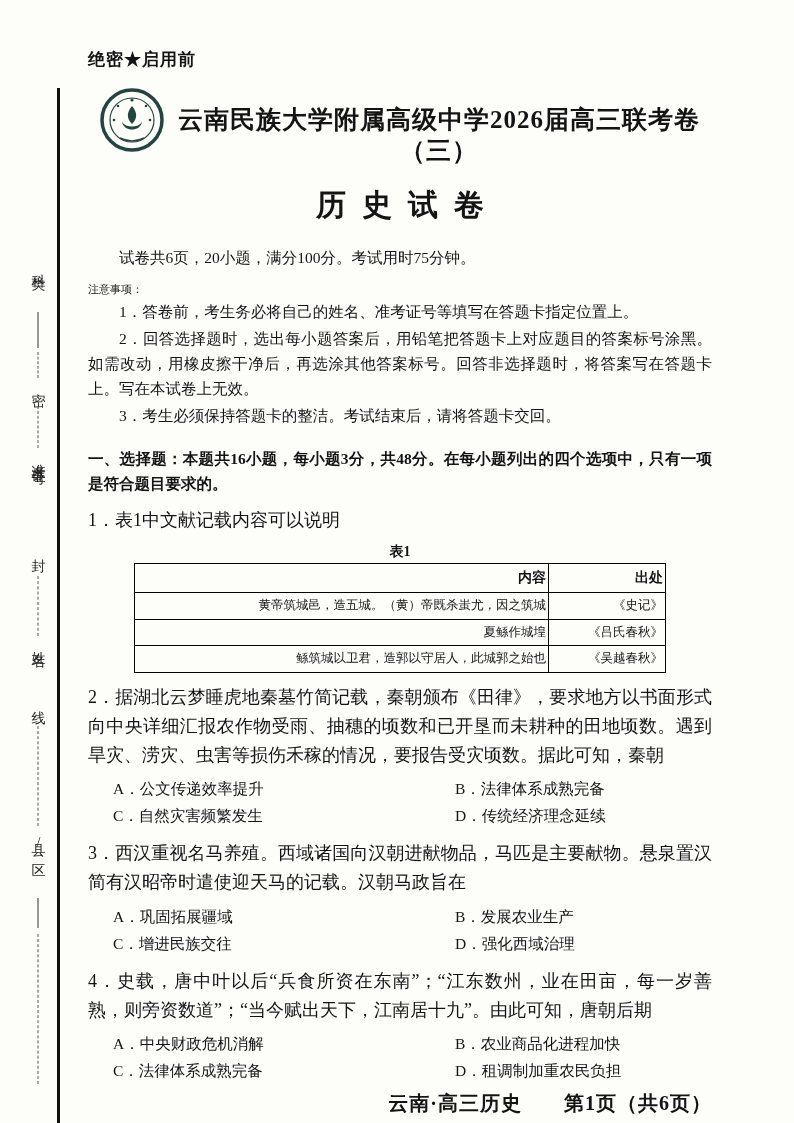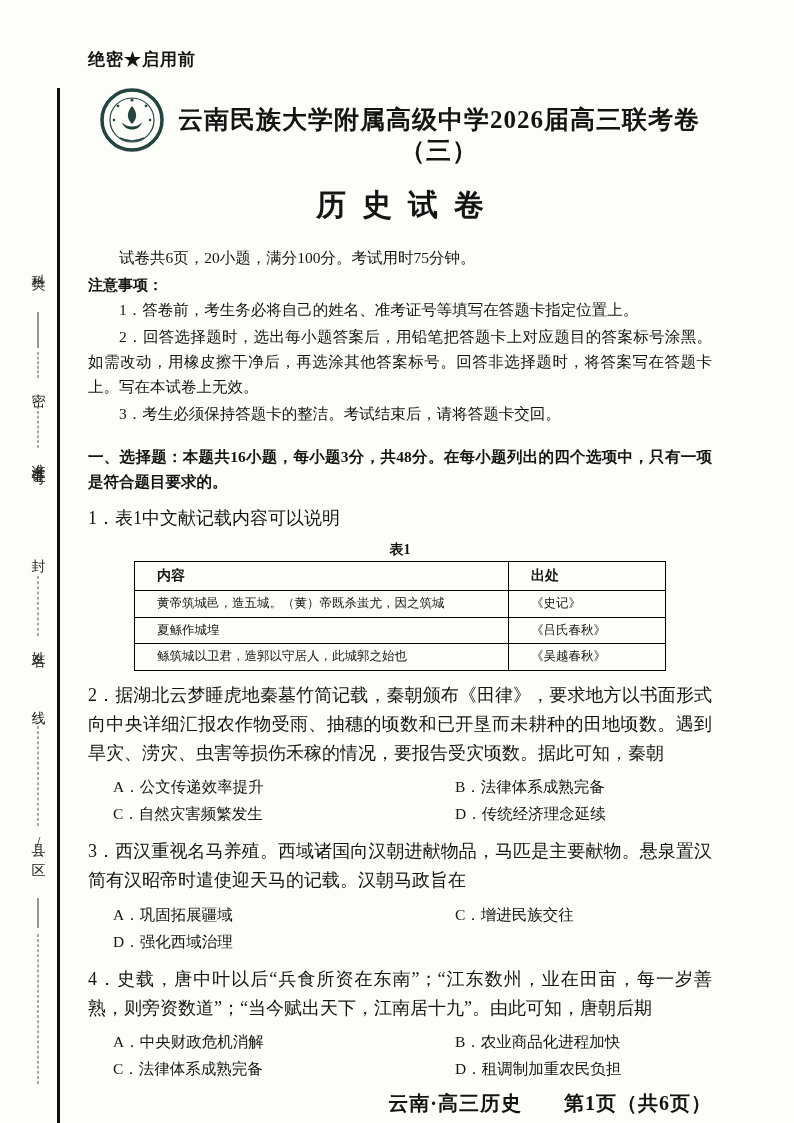--- a/index.html
+++ b/index.html
@@ -24,32 +24,32 @@
   .content{position:absolute;left:88px;top:96px;width:624px;}
   .main-title{
     margin:8px 0 0 78px;text-align:center;font-size:25px;font-weight:bold;
     letter-spacing:1px;line-height:1.25;
   }
   .subject-title{
     margin:18px 0 0 0;text-align:center;font-size:30px;font-weight:bold;
     letter-spacing:16px;text-indent:16px;
   }
   .exam-info{margin:20px 0 0 0;font-size:15.5px;text-indent:2em;line-height:1.55;}
-  .notes-header{margin:6px 0 0 0;font-size:15px;font-weight:bold;}
+  .notes-header{margin:12px 0 0 0;font-size:11px;font-weight:normal;}
   .note{margin:2px 0 0 0;font-size:15.5px;text-indent:2em;line-height:1.62;text-align:justify;}
   .section-header{margin:18px 0 0 0;font-size:15.5px;font-weight:bold;line-height:1.62;text-align:justify;}
   
   .q-stem{margin:10px 0 0 0;font-size:18px;line-height:1.62;text-align:justify;}
   .tbl-caption{margin:8px 0 2px 0;text-align:center;font-size:14px;font-weight:bold;}
   .q-table{
     border-collapse:collapse;margin:0 auto;width:532px;
     font-size:12.5px;table-layout:fixed;
   }
   .q-table th,.q-table td{
-    border:1.4px solid #000;text-align:left;padding:4px 22px;line-height:1.4;
+    border:1.4px solid #000;text-align:right;padding:4px 2px;line-height:1.4;
   }
   .q-table th{font-size:14px;font-weight:bold;}
   .col-src{width:112px;}
   .options{
     display:grid;grid-template-columns:342px 1fr;
     margin:5px 0 0 25px;font-size:15.5px;line-height:1.75;
   }
   .footer{
     position:absolute;left:88px;top:1090px;width:624px;text-align:right;
     font-size:20px;font-weight:bold;letter-spacing:1px;
@@ -137,20 +137,21 @@
         <span>B．法律体系成熟完备</span>
         <span>C．自然灾害频繁发生</span>
         <span>D．传统经济理念延续</span>
       </div>
     </div>
 
     <div>
       <p class="q-stem">3．西汉重视名马养殖。西域诸国向汉朝进献物品，马匹是主要献物。悬泉置汉简有汉昭帝时遣使迎天马的记载。汉朝马政旨在</p>
       <div class="options">
         <span>A．巩固拓展疆域</span>
+        <span>B．发展农业生产</span>
         <span>C．增进民族交往</span>
         <span>D．强化西域治理</span>
       </div>
     </div>
 
     <div>
       <p class="q-stem">4．史载，唐中叶以后“兵食所资在东南”；“江东数州，业在田亩，每一岁善熟，则旁资数道”；“当今赋出天下，江南居十九”。由此可知，唐朝后期</p>
       <div class="options">
         <span>A．中央财政危机消解</span>
         <span>B．农业商品化进程加快</span>

